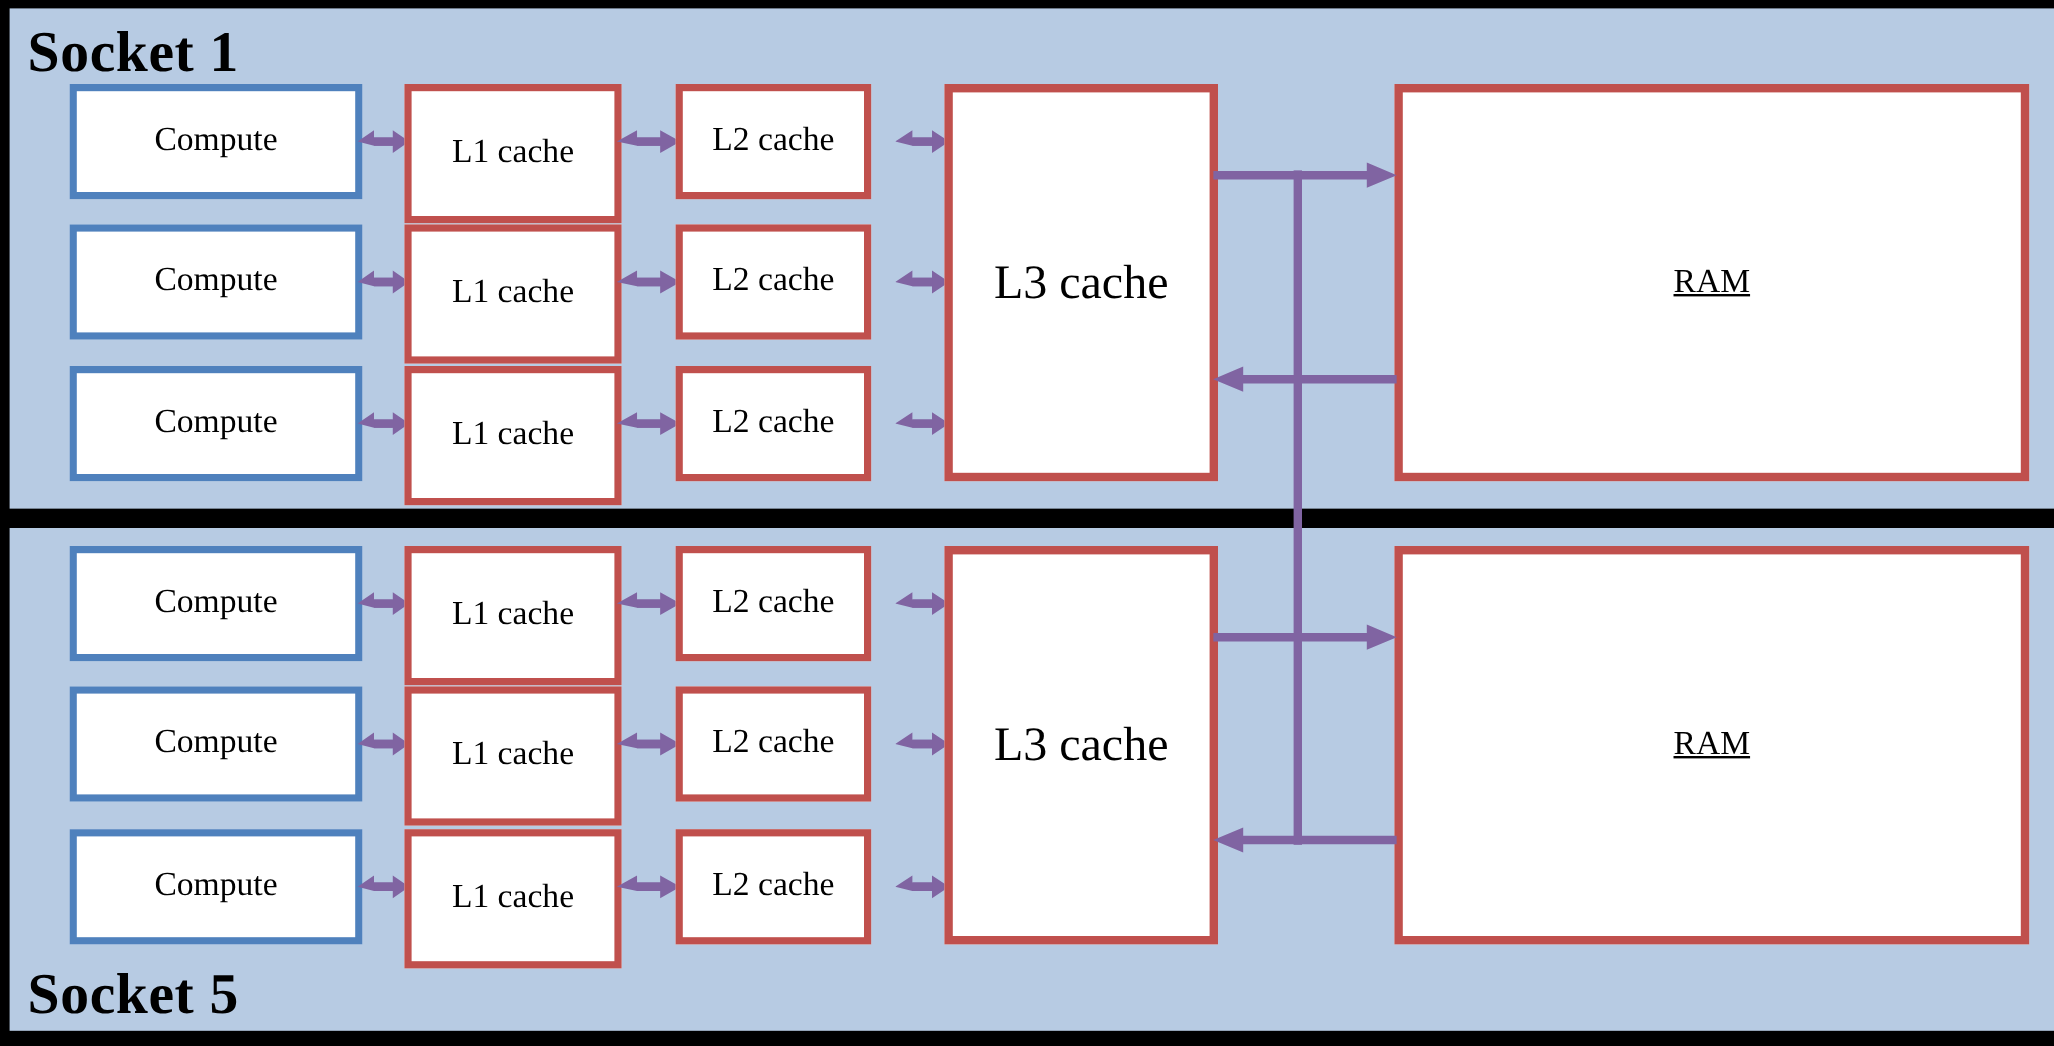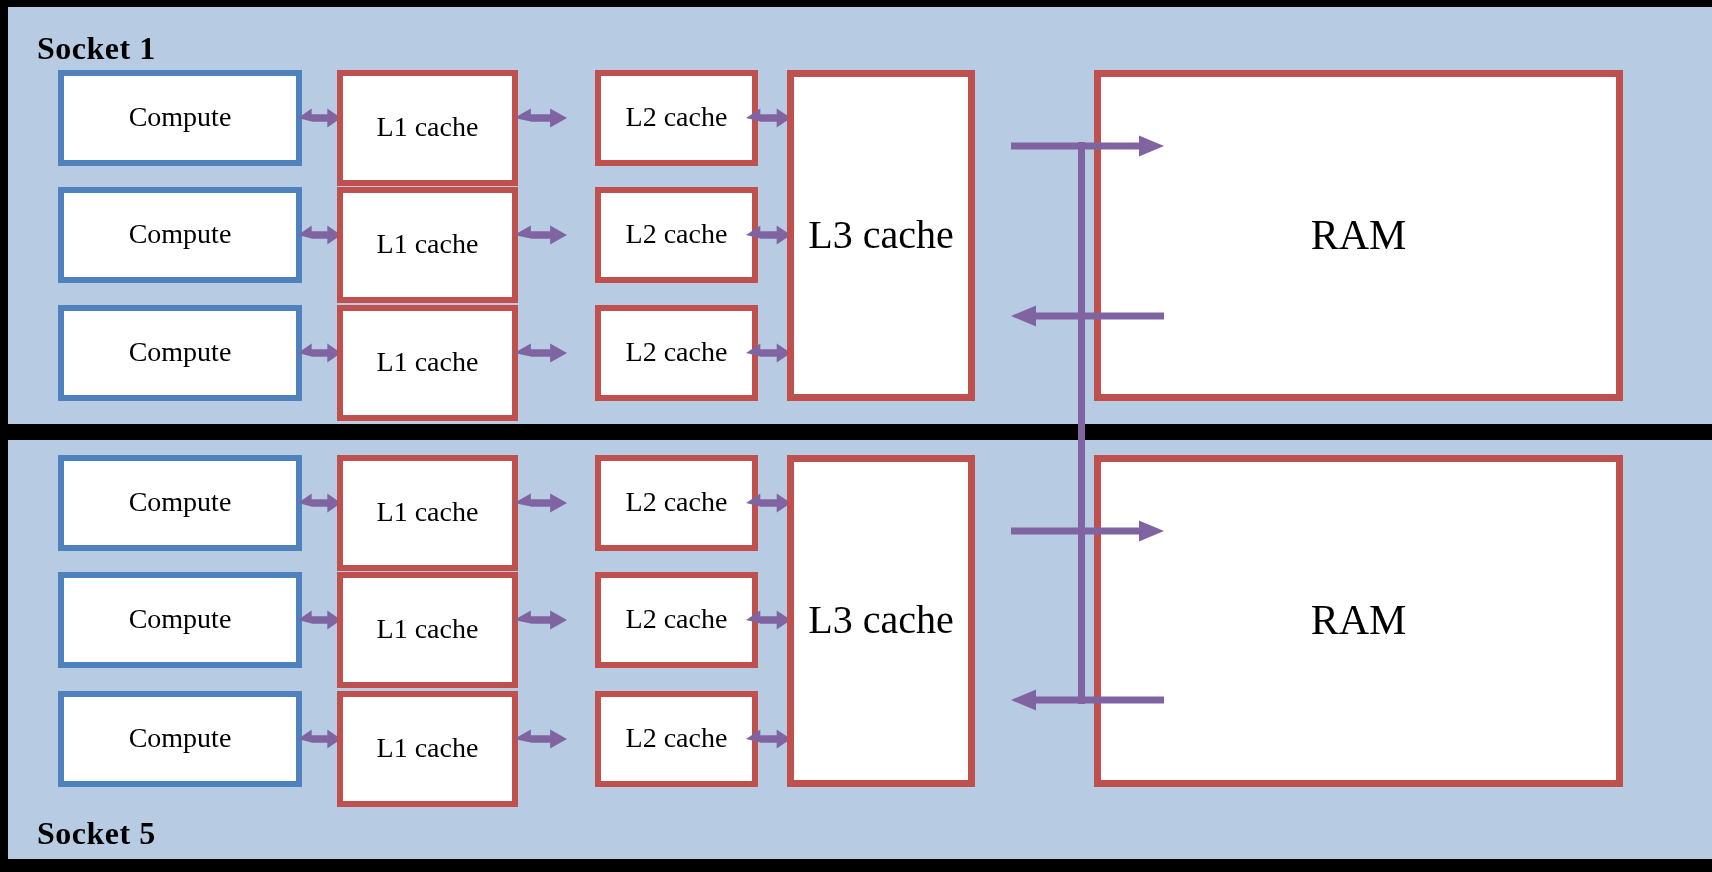--- a/index.html
+++ b/index.html
@@ -16,35 +16,35 @@
     position:relative;width:1712px;height:872px;overflow:hidden;
     background:var(--background);
     font-family:"Liberation Serif","DejaVu Serif",serif;
     color:var(--text);
   }
   .socket{
     position:absolute;left:8px;width:1704px;
     background:var(--panel);
   }
   .socket-label{
-    position:absolute;left:12px;margin:17px;
-    font-size:32px;font-weight:bold;line-height:1.15;
+    position:absolute;left:12px;margin:3px;
+    font-size:48px;font-weight:bold;line-height:1.15;
     letter-spacing:0.5px;
   }
   .bx{
     position:absolute;box-sizing:border-box;background:var(--box-fill);
     display:flex;align-items:center;justify-content:center;
     text-align:center;line-height:1;
   }
   .bx span{transform:translateY(-1px);}
   .compute{border:6px solid var(--compute-border);left:50px;width:244px;height:96px;font-size:28px;}
   .l1{border:6px solid var(--cache-border);left:329px;width:181px;height:116px;font-size:28px;}
-  .l2{border:6px solid var(--cache-border);left:555px;width:163px;height:96px;font-size:28px;margin-left:32px;}
-  .l3{border:7px solid var(--cache-border);left:779px;width:188px;font-size:40px;}
-  .ram{border:7px solid var(--cache-border);left:1086px;width:529px;font-size:42px;}
+  .l2{border:6px solid var(--cache-border);left:555px;width:163px;height:96px;font-size:28px;}
+  .l3{border:7px solid var(--cache-border);left:779px;width:228px;font-size:40px;}
+  .ram{border:7px solid var(--cache-border);left:1154px;width:529px;font-size:28px;text-decoration:underline;}
   .dbl-arrow,.bus-arrow{position:absolute;height:24px;color:var(--arrow);}
   .dbl-arrow svg,.bus-arrow svg{display:block;width:100%;height:100%;}
   .divider{position:absolute;left:0;top:424px;width:1712px;height:16px;background:var(--background);}
   .interconnect{position:absolute;left:1078px;top:142px;width:7px;height:562px;background:var(--arrow);}
   
   .ga{left:290px;width:43px;} 
   .gb{left:506px;width:53px;} 
   .gc{left:738px;width:45px;} 
 </style>
 </head>

